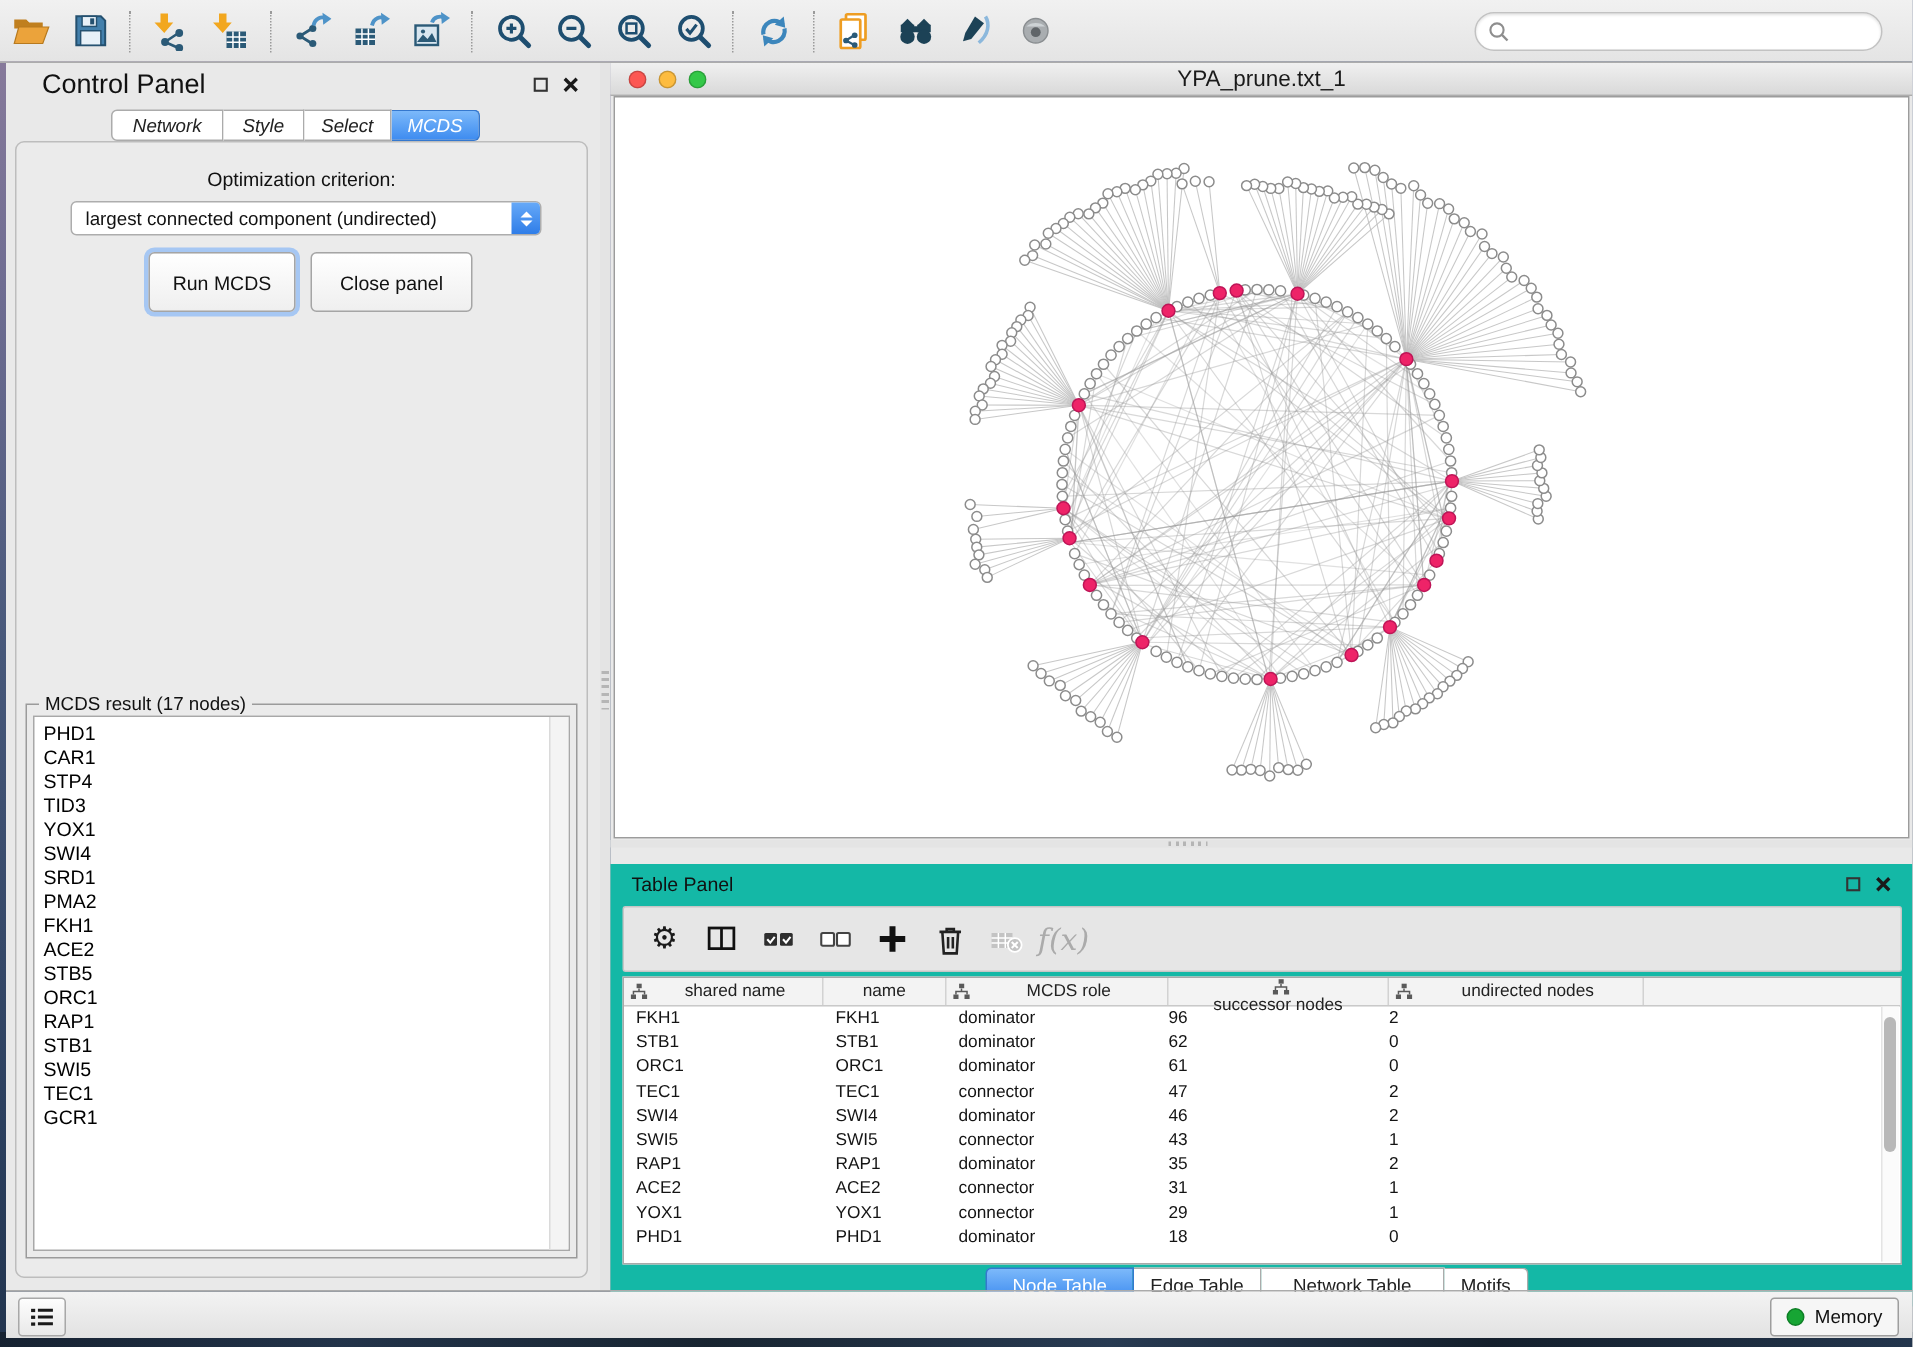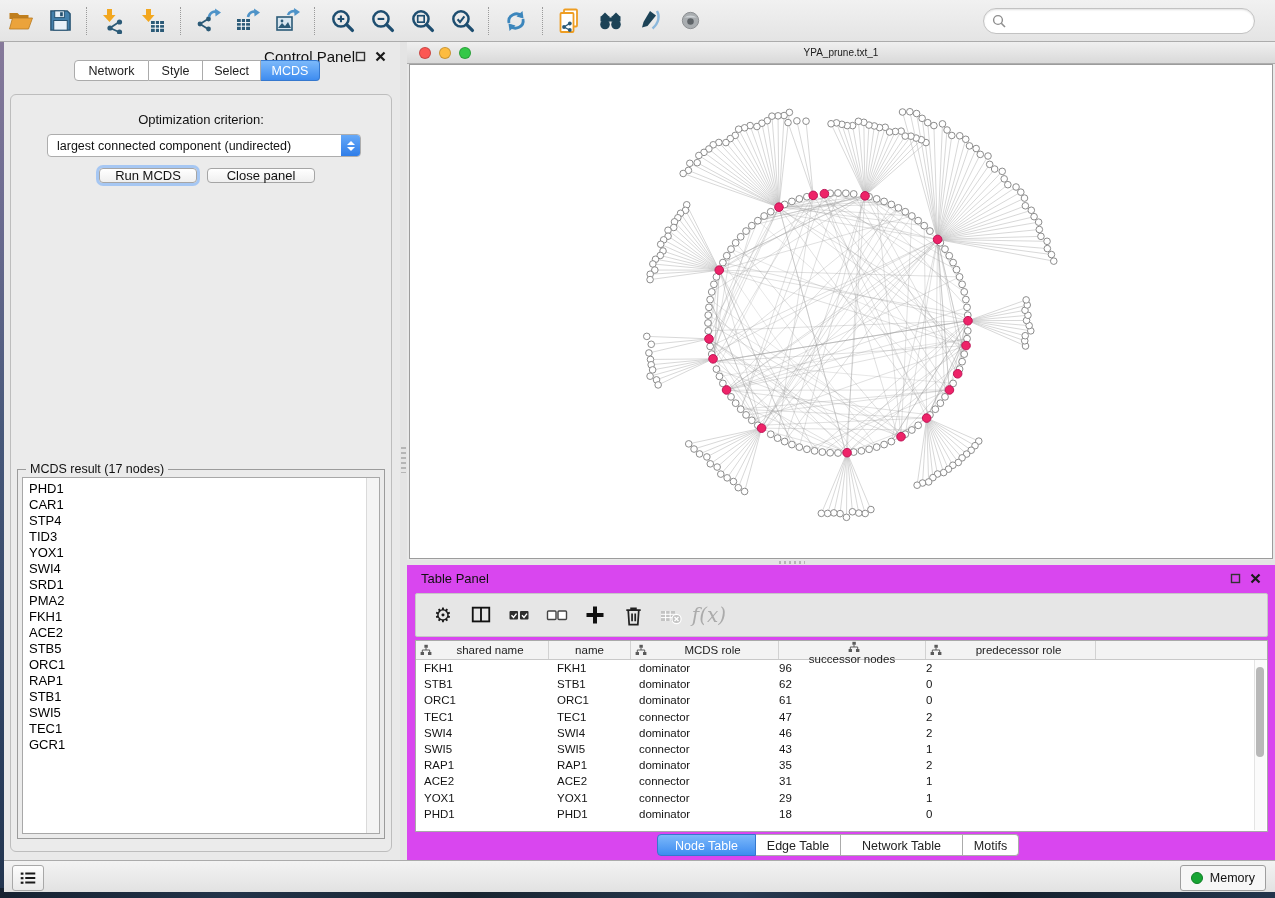--- a/index.html
+++ b/index.html
@@ -18,40 +18,40 @@
   .tsep{width:1px;height:28px;border-left:1px dotted #9A9A9A;margin:0 6px;flex:0 0 auto;}
   .search-wrap{position:absolute;right:20px;top:8px;width:270px;height:24px;background:#fff;
     border:1px solid #C2C2C2;border-radius:13px;box-shadow:inset 0 1px 2px rgba(0,0,0,.12);}
   .search-wrap svg{position:absolute;left:8px;top:5px;}
   .search-input{position:absolute;left:26px;top:1px;width:235px;height:20px;border:none;outline:none;
     background:transparent;font-size:12px;font-family:"Liberation Sans",sans-serif;}
 
   
   .control-panel{position:absolute;left:4px;top:42px;width:396px;height:818px;background:#E9E9E9;}
   .cp-header{position:absolute;left:0;top:0;right:0;height:28px;display:flex;align-items:center;}
-  .cp-title{font-size:15px;color:#111;margin-left:4px;flex:1;text-align:right;}
+  .cp-title{font-size:18px;color:#111;margin-left:24px;flex:1;}
   .win-btns{display:flex;gap:9px;margin-right:14px;align-items:center;}
-  .cp-tabs{position:absolute;left:70px;top:18px;height:21px;display:flex;}
+  .cp-tabs{position:absolute;left:70px;top:31px;height:21px;display:flex;font-style:italic;}
   .cp-tab{height:21px;line-height:21px;text-align:center;font-size:12.5px;color:#222;background:#fff;
     border:1px solid #ABABAB;border-left:none;box-sizing:border-box;}
   .cp-tab:first-child{border-left:1px solid #ABABAB;border-radius:4px 0 0 4px;}
   .cp-tab.last{border-radius:0 4px 4px 0;}
   .cp-tab.active{background:linear-gradient(#7CB9FA,#3E8CF0);border-color:#3578CE;color:#fff;}
   .cp-box{position:absolute;left:6px;top:52px;width:382px;height:758px;background:#EBEBEB;
     border:1px solid #BDBDBD;border-radius:6px;box-sizing:border-box;}
   .opt-label{position:absolute;left:0;right:0;top:17px;text-align:center;font-size:13px;color:#111;}
   .dropdown{position:absolute;left:36px;top:39px;width:314px;height:23px;background:#fff;border:1px solid #ADADAD;
     border-radius:4px;box-sizing:border-box;display:flex;align-items:center;}
   .dropdown .dval{flex:1;font-size:12.5px;color:#111;padding-left:9px;white-space:nowrap;overflow:hidden;}
   .stepper{width:19px;height:21px;border-radius:0 3px 3px 0;background:linear-gradient(#66A9F8,#2F7DE8);
     display:flex;flex-direction:column;align-items:center;justify-content:center;gap:2px;}
   .stepper i{width:0;height:0;border-left:4px solid transparent;border-right:4px solid transparent;display:block;}
   .stepper .up{border-bottom:4px solid #fff;}
   .stepper .dn{border-top:4px solid #fff;}
-  .btn{position:absolute;height:15px;background:linear-gradient(#FFFFFF,#EFEFEF);border:1px solid #A5A5A5;
+  .btn{position:absolute;height:40px;background:linear-gradient(#FFFFFF,#EFEFEF);border:1px solid #A5A5A5;
     border-radius:4px;font-size:13px;color:#111;display:flex;align-items:center;justify-content:center;box-sizing:border-box;}
   .btn.run{left:88px;top:73px;width:98px;box-shadow:0 0 0 3px rgba(110,170,250,.55);}
   .btn.closep{left:196px;top:73px;width:108px;}
   .fieldset{position:absolute;left:6px;top:374px;width:368px;height:370px;border:1px solid #9B9B9B;box-sizing:border-box;}
   .legend{position:absolute;left:8px;top:-8px;background:#EBEBEB;padding:0 4px;font-size:12.5px;color:#111;}
   .mcds-list{position:absolute;left:4px;top:7px;right:4px;bottom:4px;background:#fff;border:1px solid #A8A8A8;overflow:hidden;}
   .mcds-scroll{position:absolute;top:0;right:0;bottom:0;width:12px;background:#F4F4F4;border-left:1px solid #DADADA;}
   .mcds-item{font-size:13px;line-height:16px;padding-left:6px;color:#000;}
   .mcds-items{position:absolute;left:0;top:3px;right:13px;bottom:0;}
 
@@ -63,25 +63,25 @@
   .h-splitter .grip{position:absolute;left:372px;top:1px;width:26px;height:3px;
     background:repeating-linear-gradient(90deg,#B5B5B5 0 2px,transparent 2px 5px);}
 
   
   .right-col{position:absolute;left:407px;top:42px;width:868px;height:818px;background:#E9E9E9;}
   .net-window{position:absolute;left:0;top:0;width:868px;height:518px;}
   .net-titlebar{position:absolute;left:0;top:0;right:0;height:21px;background:linear-gradient(#F0F0F0,#D9D9D9);
     border-bottom:1px solid #ADADAD;display:flex;align-items:center;}
   .lights{display:flex;gap:8px;margin-left:12px;}
   .light{width:12px;height:12px;border-radius:50%;box-sizing:border-box;border:1px solid rgba(0,0,0,.2);}
-  .net-title{position:absolute;left:0;right:0;text-align:center;font-size:10px;color:#1A1A1A;}
+  .net-title{position:absolute;left:0;right:0;text-align:center;font-size:15px;color:#1A1A1A;}
   .net-canvas{position:absolute;left:2px;top:22px;right:2px;bottom:1px;background:#fff;border:1px solid #9C9C9C;}
 
   
-  .table-panel{position:absolute;left:0;top:523px;width:868px;height:295px;background:#d946ef;}
+  .table-panel{position:absolute;left:0;top:534px;width:868px;height:295px;background:#14b8a6;}
   .tp-header{position:absolute;left:0;top:0;right:0;height:26px;display:flex;align-items:center;}
   .tp-title{font-size:13px;color:#111;margin-left:14px;flex:1;}
   .tp-toolbar{position:absolute;left:8px;top:28px;right:7px;height:44px;background:#E6E6E6;
     border:1px solid #C6C6C6;border-radius:2px;display:flex;align-items:center;box-sizing:border-box;padding-left:10px;gap:4px;}
   .ttbtn{width:34px;height:34px;display:flex;align-items:center;justify-content:center;}
   .gear{font-size:20px;color:#1A1A1A;line-height:1;}
   .fx{font-family:"DejaVu Serif",serif;font-style:italic;font-size:20px;color:#ABABAB;}
   .table-wrap{position:absolute;left:8px;top:75px;right:7px;height:192px;background:#fff;border:1px solid #A9A9A9;
     box-sizing:border-box;overflow:hidden;}
   .thead{display:flex;height:18px;border-bottom:1px solid #C9C9C9;background:#F3F3F3;}
@@ -1025,21 +1025,21 @@
           </div>
           <div class="th c4">
             <svg class="tree" width="12" height="12" viewBox="0 0 12 12">
                   <g fill="#5A5A5A">
                     <rect x="4.4" y="0.8" width="3.4" height="3"></rect>
                     <rect x="0.6" y="8" width="3.4" height="3"></rect>
                     <rect x="8" y="8" width="3.4" height="3"></rect>
                   </g>
                   <path d="M6 4v2 M2.3 8V6h7.4v2" stroke="#5A5A5A" fill="none" stroke-width="1"></path>
                 </svg>
-            <span class="lbl">predecessor role</span>
+            <span class="lbl">undirected nodes</span>
           </div>
         </div>
         <div>
               <div class="trow">
                 <div class="tcell c0 c-shared">FKH1</div>
                 <div class="tcell c1 c-name">FKH1</div>
                 <div class="tcell c2 c-role">dominator</div>
                 <div class="tcell c3 c-succ num">96</div>
                 <div class="tcell c4 c-pred num">2</div>
               </div>

